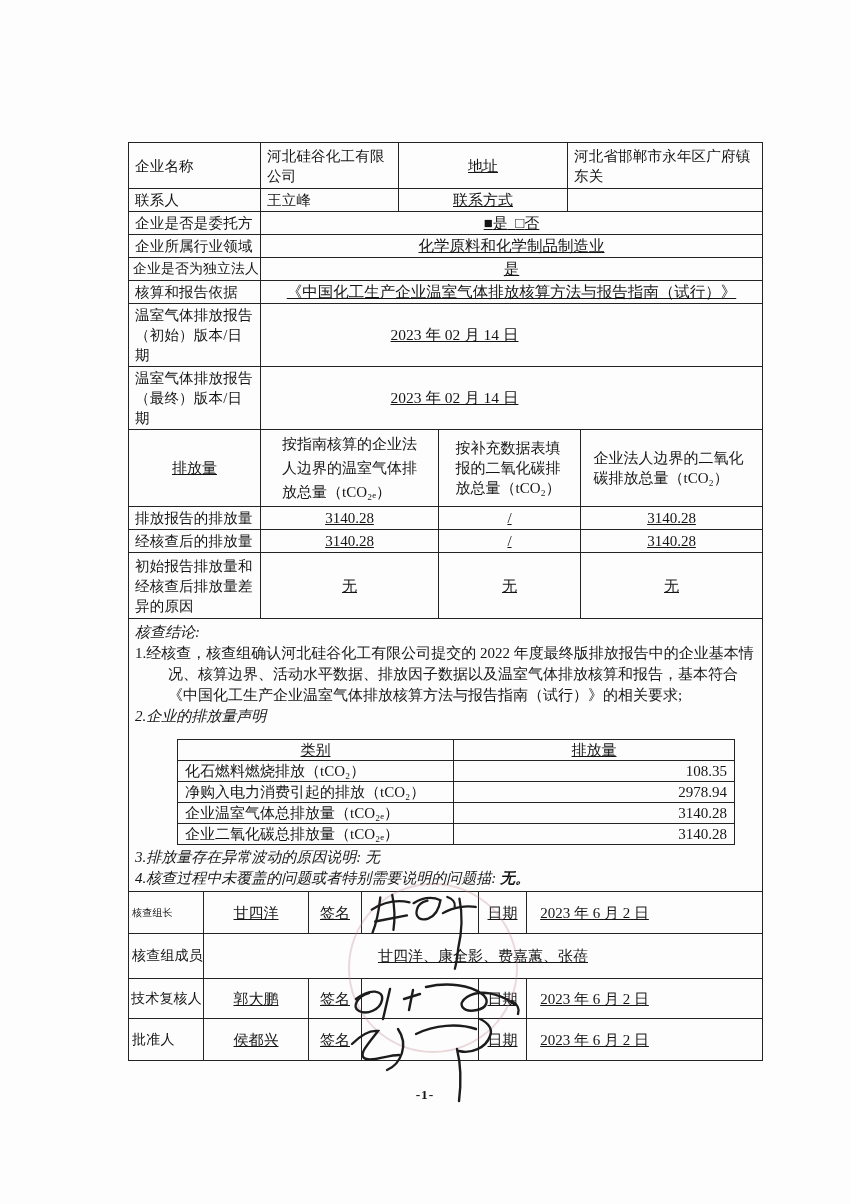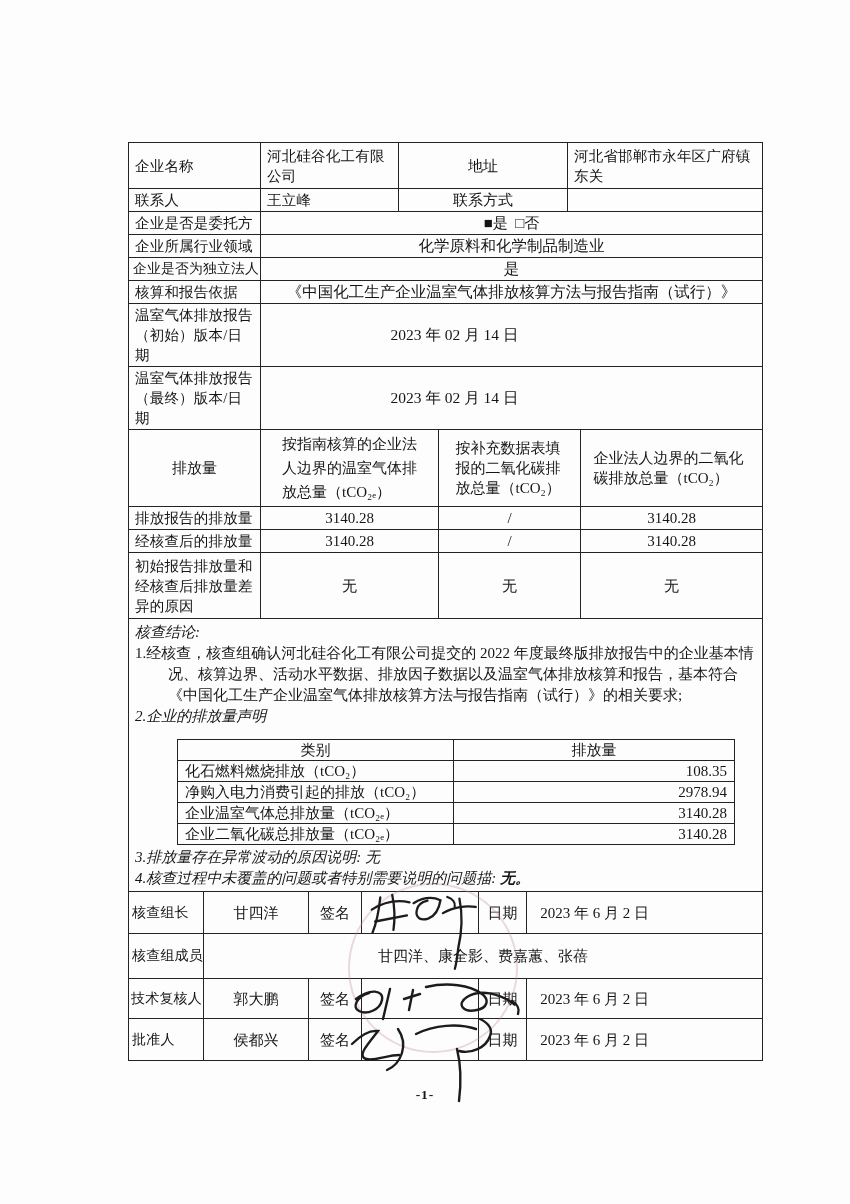--- a/index.html
+++ b/index.html
@@ -28,21 +28,21 @@
     border:1.4px solid #232323;
     padding:1px 4px;
     font-size:15px;
     line-height:20px;
     vertical-align:middle;
     box-sizing:border-box;
     overflow:visible;
     word-break:break-all;
   }
   .lbl{text-align:left;padding-left:6px;font-size:14.5px;letter-spacing:.2px;}
-  .ctr{text-align:center;}
+  .ctr{text-align:center;text-decoration:underline;}
   .big{font-size:15.5px;}
   .nowrap{white-space:nowrap;}
   .shiftL{padding-right:118px;}
   .sigdate{padding-right:104px;}
   .hdrblock{width:-moz-fit-content;width:fit-content;margin:0 auto;text-align:left;}
   .concl-cell{vertical-align:top;padding:3px 6px 2px 6px;height:269px;}
   .concl-cell .line{line-height:21px;font-size:15px;font-style:italic;}
   .hang{padding-left:33px;text-indent:-33px;line-height:21px;font-size:15px;}
   .bold{font-weight:bold;}
   .stmt-table{
@@ -210,21 +210,21 @@
         <colgroup>
             <col style="width:75px">
             <col style="width:105px">
             <col style="width:53px">
             <col style="width:117px">
             <col style="width:48px">
             <col style="width:236px">
           </colgroup>
         <tbody>
             <tr style="height:42px">
-          <td class="lbl nowrap" style="padding-left:3px;font-size:14px">核查组长</td>
+          <td class="lbl nowrap" style="padding-left:3px;font-size:10px">核查组长</td>
           <td class="ctr">甘四洋</td>
           <td class="ctr">签名</td>
           <td></td>
           <td class="ctr">日期</td>
           <td class="ctr sigdate">2023 年 6 月 2 日</td>
         </tr>
         <tr style="height:45px">
           <td class="lbl nowrap" style="padding-left:3px;font-size:14px">核查组成员</td>
           <td class="ctr" colspan="5">甘四洋、康全影、费嘉蕙、张蓓</td>
         </tr>

